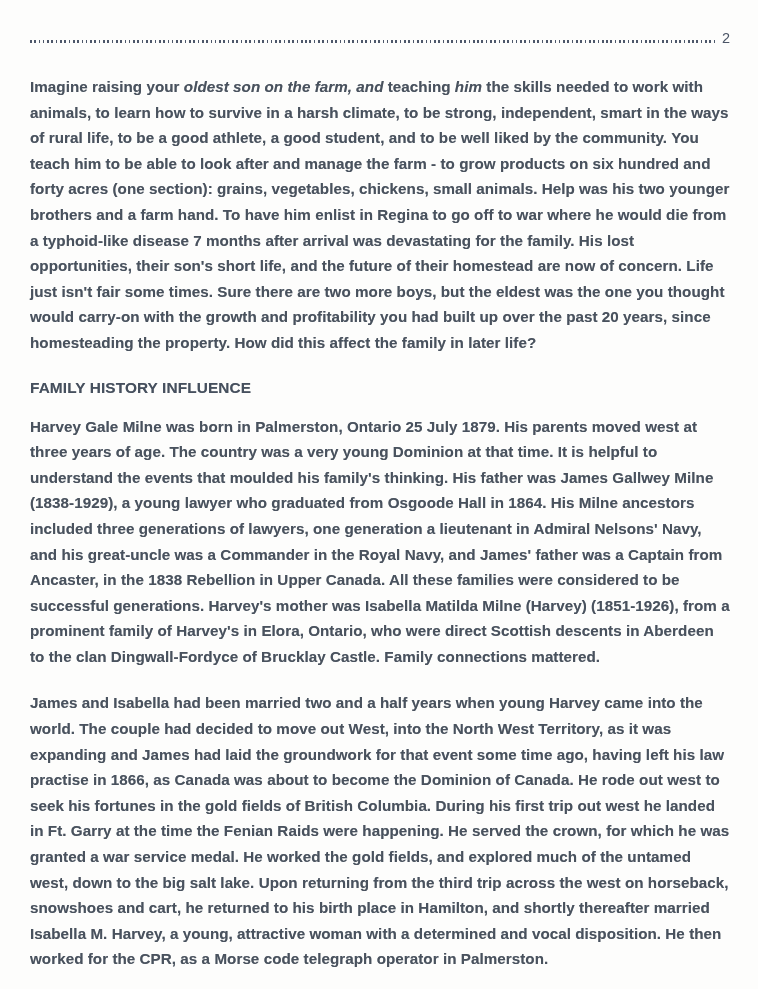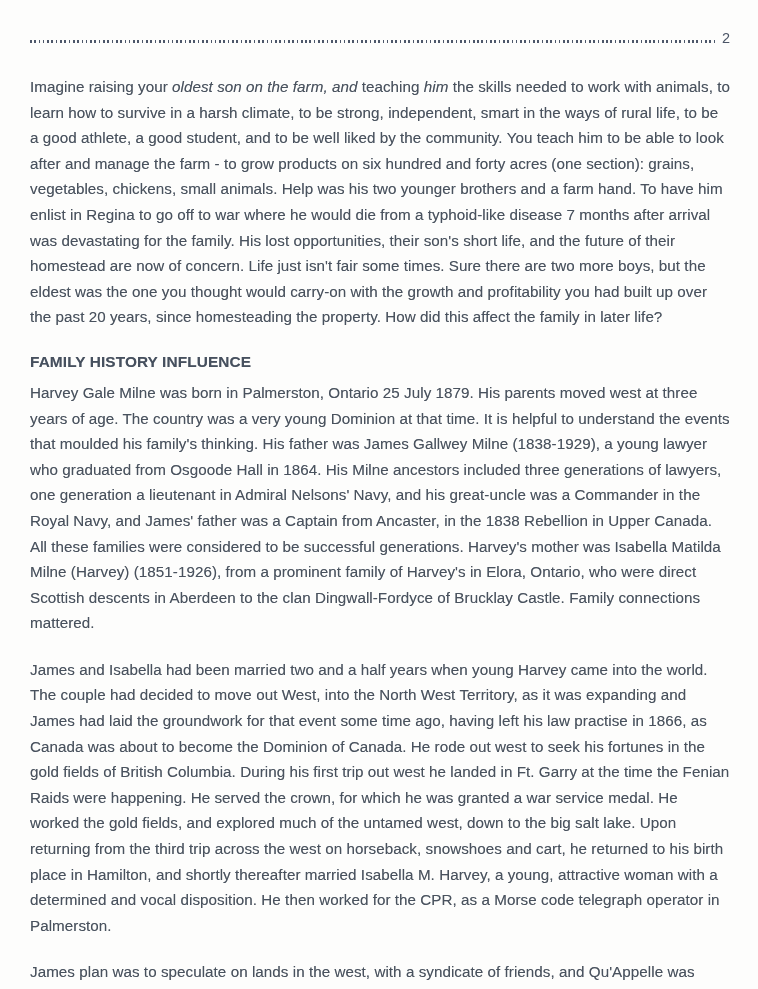--- a/index.html
+++ b/index.html
@@ -45,26 +45,27 @@
     color: #4b5566;
   }
   
   .body-text p {
     margin: 0 0 21px 0;
     font-size: 15.2px;
     line-height: 25.6px;
     color: #49525e;
     text-shadow: 0 0 0.5px rgba(73, 82, 94, 0.45);
     letter-spacing: 0.05px;
+    font-weight: bold;
   }
   .body-text em {
     font-style: italic;
   }
   h2.section-heading {
-    margin: 22px 0 8px 0;
+    margin: 22px 0 16px 0;
     font-size: 15.4px;
     line-height: 20px;
     font-weight: 700;
     color: #46505e;
     text-shadow: 0 0 0.5px rgba(70, 80, 94, 0.45);
     letter-spacing: 0.1px;
   }
 </style>
 </head>
 <body>

